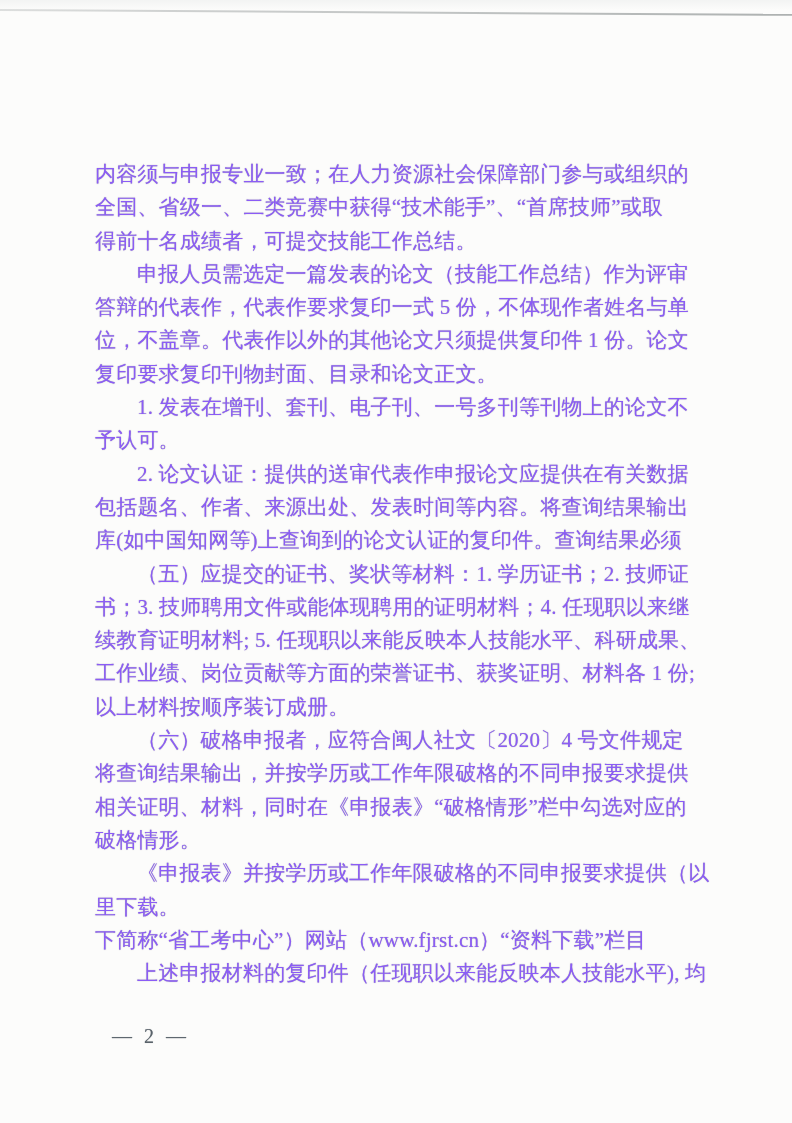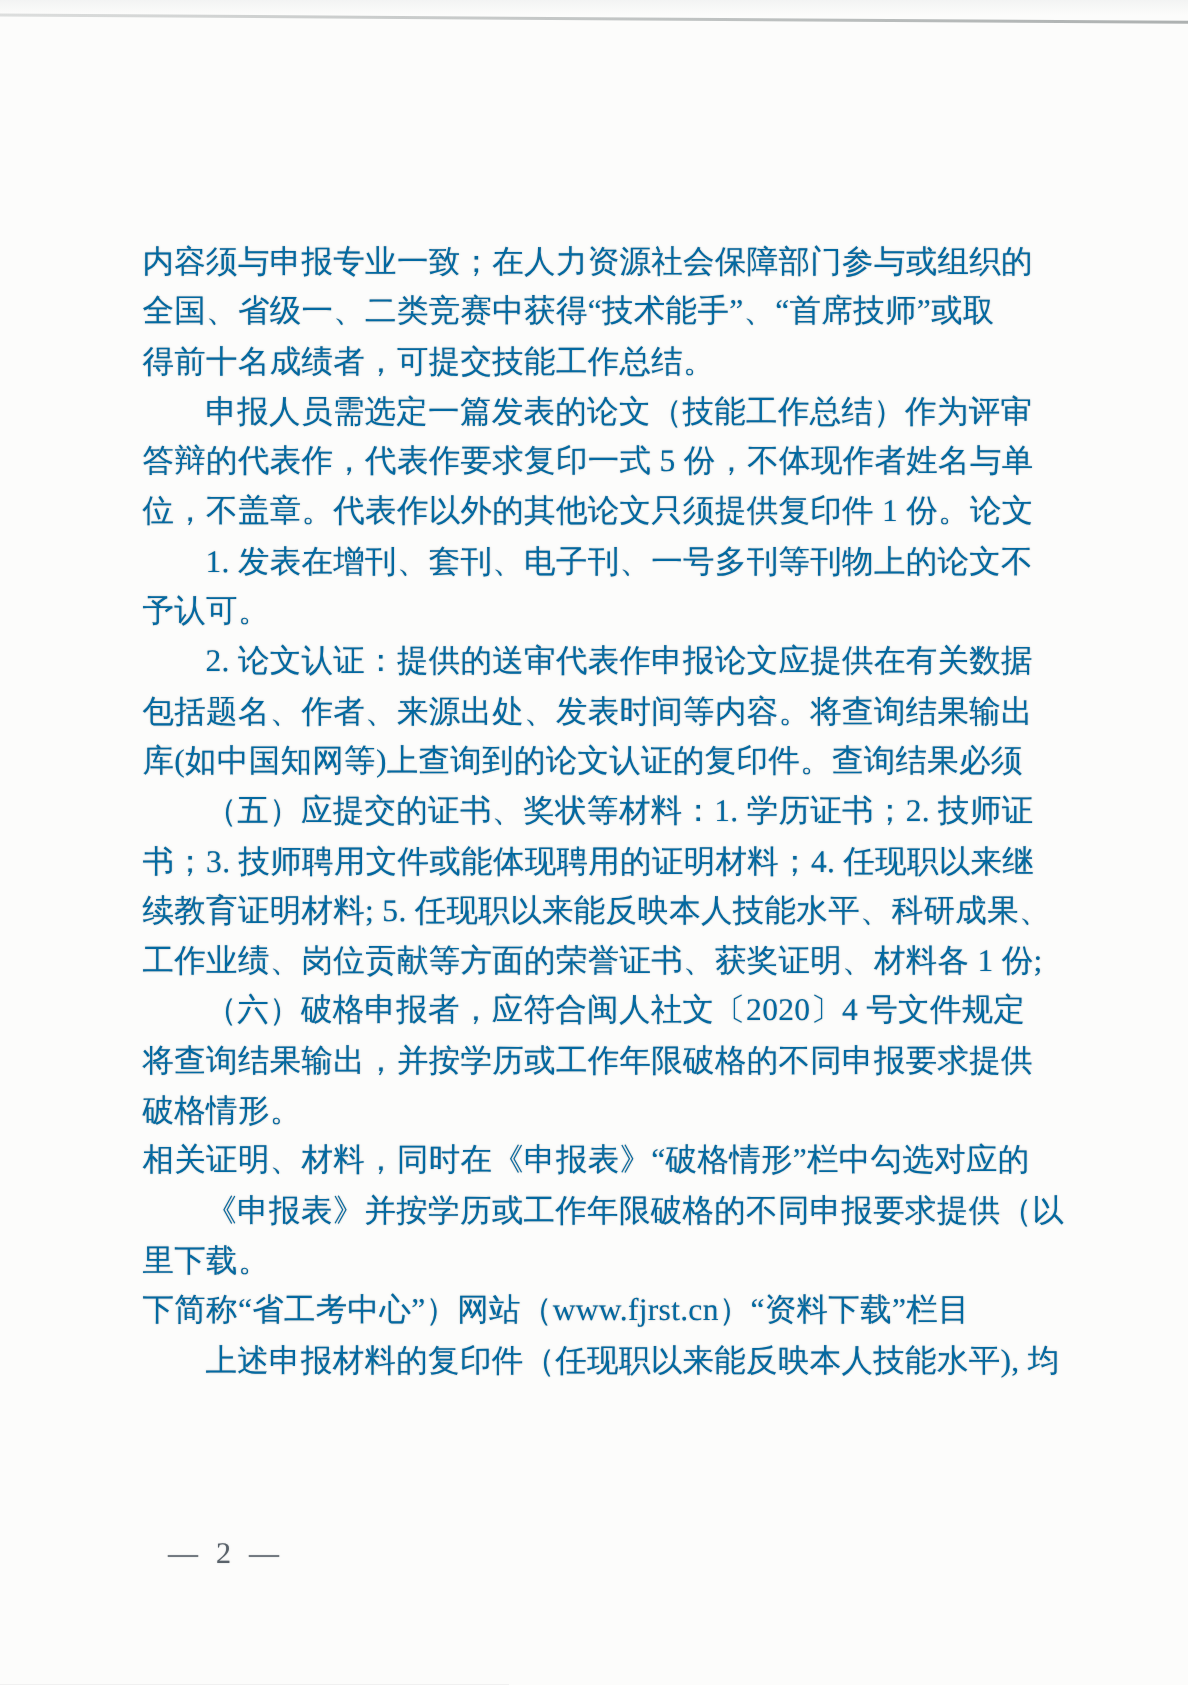--- a/index.html
+++ b/index.html
@@ -37,21 +37,21 @@
     background: linear-gradient(180deg, rgba(225,228,228,0.35), rgba(252,252,251,0));
   }
   .text-block {
     position: absolute;
     left: 95px;
     top: 158px;
     width: 600px;
     font-size: 21px;
     line-height: 33.3px;
     letter-spacing: 0.2px;
-    color: #0369a1;
+    color: #8b5cf6;
     text-shadow: 0 0 1px rgba(68,72,74,0.50);
   }
   .text-block .line {
     height: 33.3px;
     white-space: nowrap;
   }
   .text-block .line.indent {
     text-indent: 42px;
   }
   .footer {
@@ -73,33 +73,35 @@
   <div class="scan-edge"></div>
 
   <div class="text-block">
 
   <div class="line">内容须与申报专业一致；在人力资源社会保障部门参与或组织的</div>
       <div class="line">全国、省级一、二类竞赛中获得“技术能手”、“首席技师”或取</div>
       <div class="line">得前十名成绩者，可提交技能工作总结。</div>
       <div class="line indent">申报人员需选定一篇发表的论文（技能工作总结）作为评审</div>
       <div class="line">答辩的代表作，代表作要求复印一式 5 份，不体现作者姓名与单</div>
       <div class="line">位，不盖章。代表作以外的其他论文只须提供复印件 1 份。论文</div>
+      <div class="line">复印要求复印刊物封面、目录和论文正文。</div>
       <div class="line indent">1. 发表在增刊、套刊、电子刊、一号多刊等刊物上的论文不</div>
       <div class="line">予认可。</div>
       <div class="line indent">2. 论文认证：提供的送审代表作申报论文应提供在有关数据</div>
       <div class="line">包括题名、作者、来源出处、发表时间等内容。将查询结果输出</div>
       <div class="line">库(如中国知网等)上查询到的论文认证的复印件。查询结果必须</div>
       <div class="line indent">（五）应提交的证书、奖状等材料：1. 学历证书；2. 技师证</div>
       <div class="line">书；3. 技师聘用文件或能体现聘用的证明材料；4. 任现职以来继</div>
       <div class="line">续教育证明材料; 5. 任现职以来能反映本人技能水平、科研成果、</div>
       <div class="line">工作业绩、岗位贡献等方面的荣誉证书、获奖证明、材料各 1 份;</div>
+      <div class="line">以上材料按顺序装订成册。</div>
       <div class="line indent">（六）破格申报者，应符合闽人社文〔2020〕4 号文件规定</div>
       <div class="line">将查询结果输出，并按学历或工作年限破格的不同申报要求提供</div>
+      <div class="line">相关证明、材料，同时在《申报表》“破格情形”栏中勾选对应的</div>
       <div class="line">破格情形。</div>
-      <div class="line">相关证明、材料，同时在《申报表》“破格情形”栏中勾选对应的</div>
       <div class="line indent">《申报表》并按学历或工作年限破格的不同申报要求提供（以</div>
       <div class="line">里下载。</div>
       <div class="line">下简称“省工考中心”）网站（www.fjrst.cn）“资料下载”栏目</div>
       <div class="line indent">上述申报材料的复印件（任现职以来能反映本人技能水平), 均</div>
     </div>
 
   <div class="footer">— 2 —</div>
 </div>
 
 </body></html>

